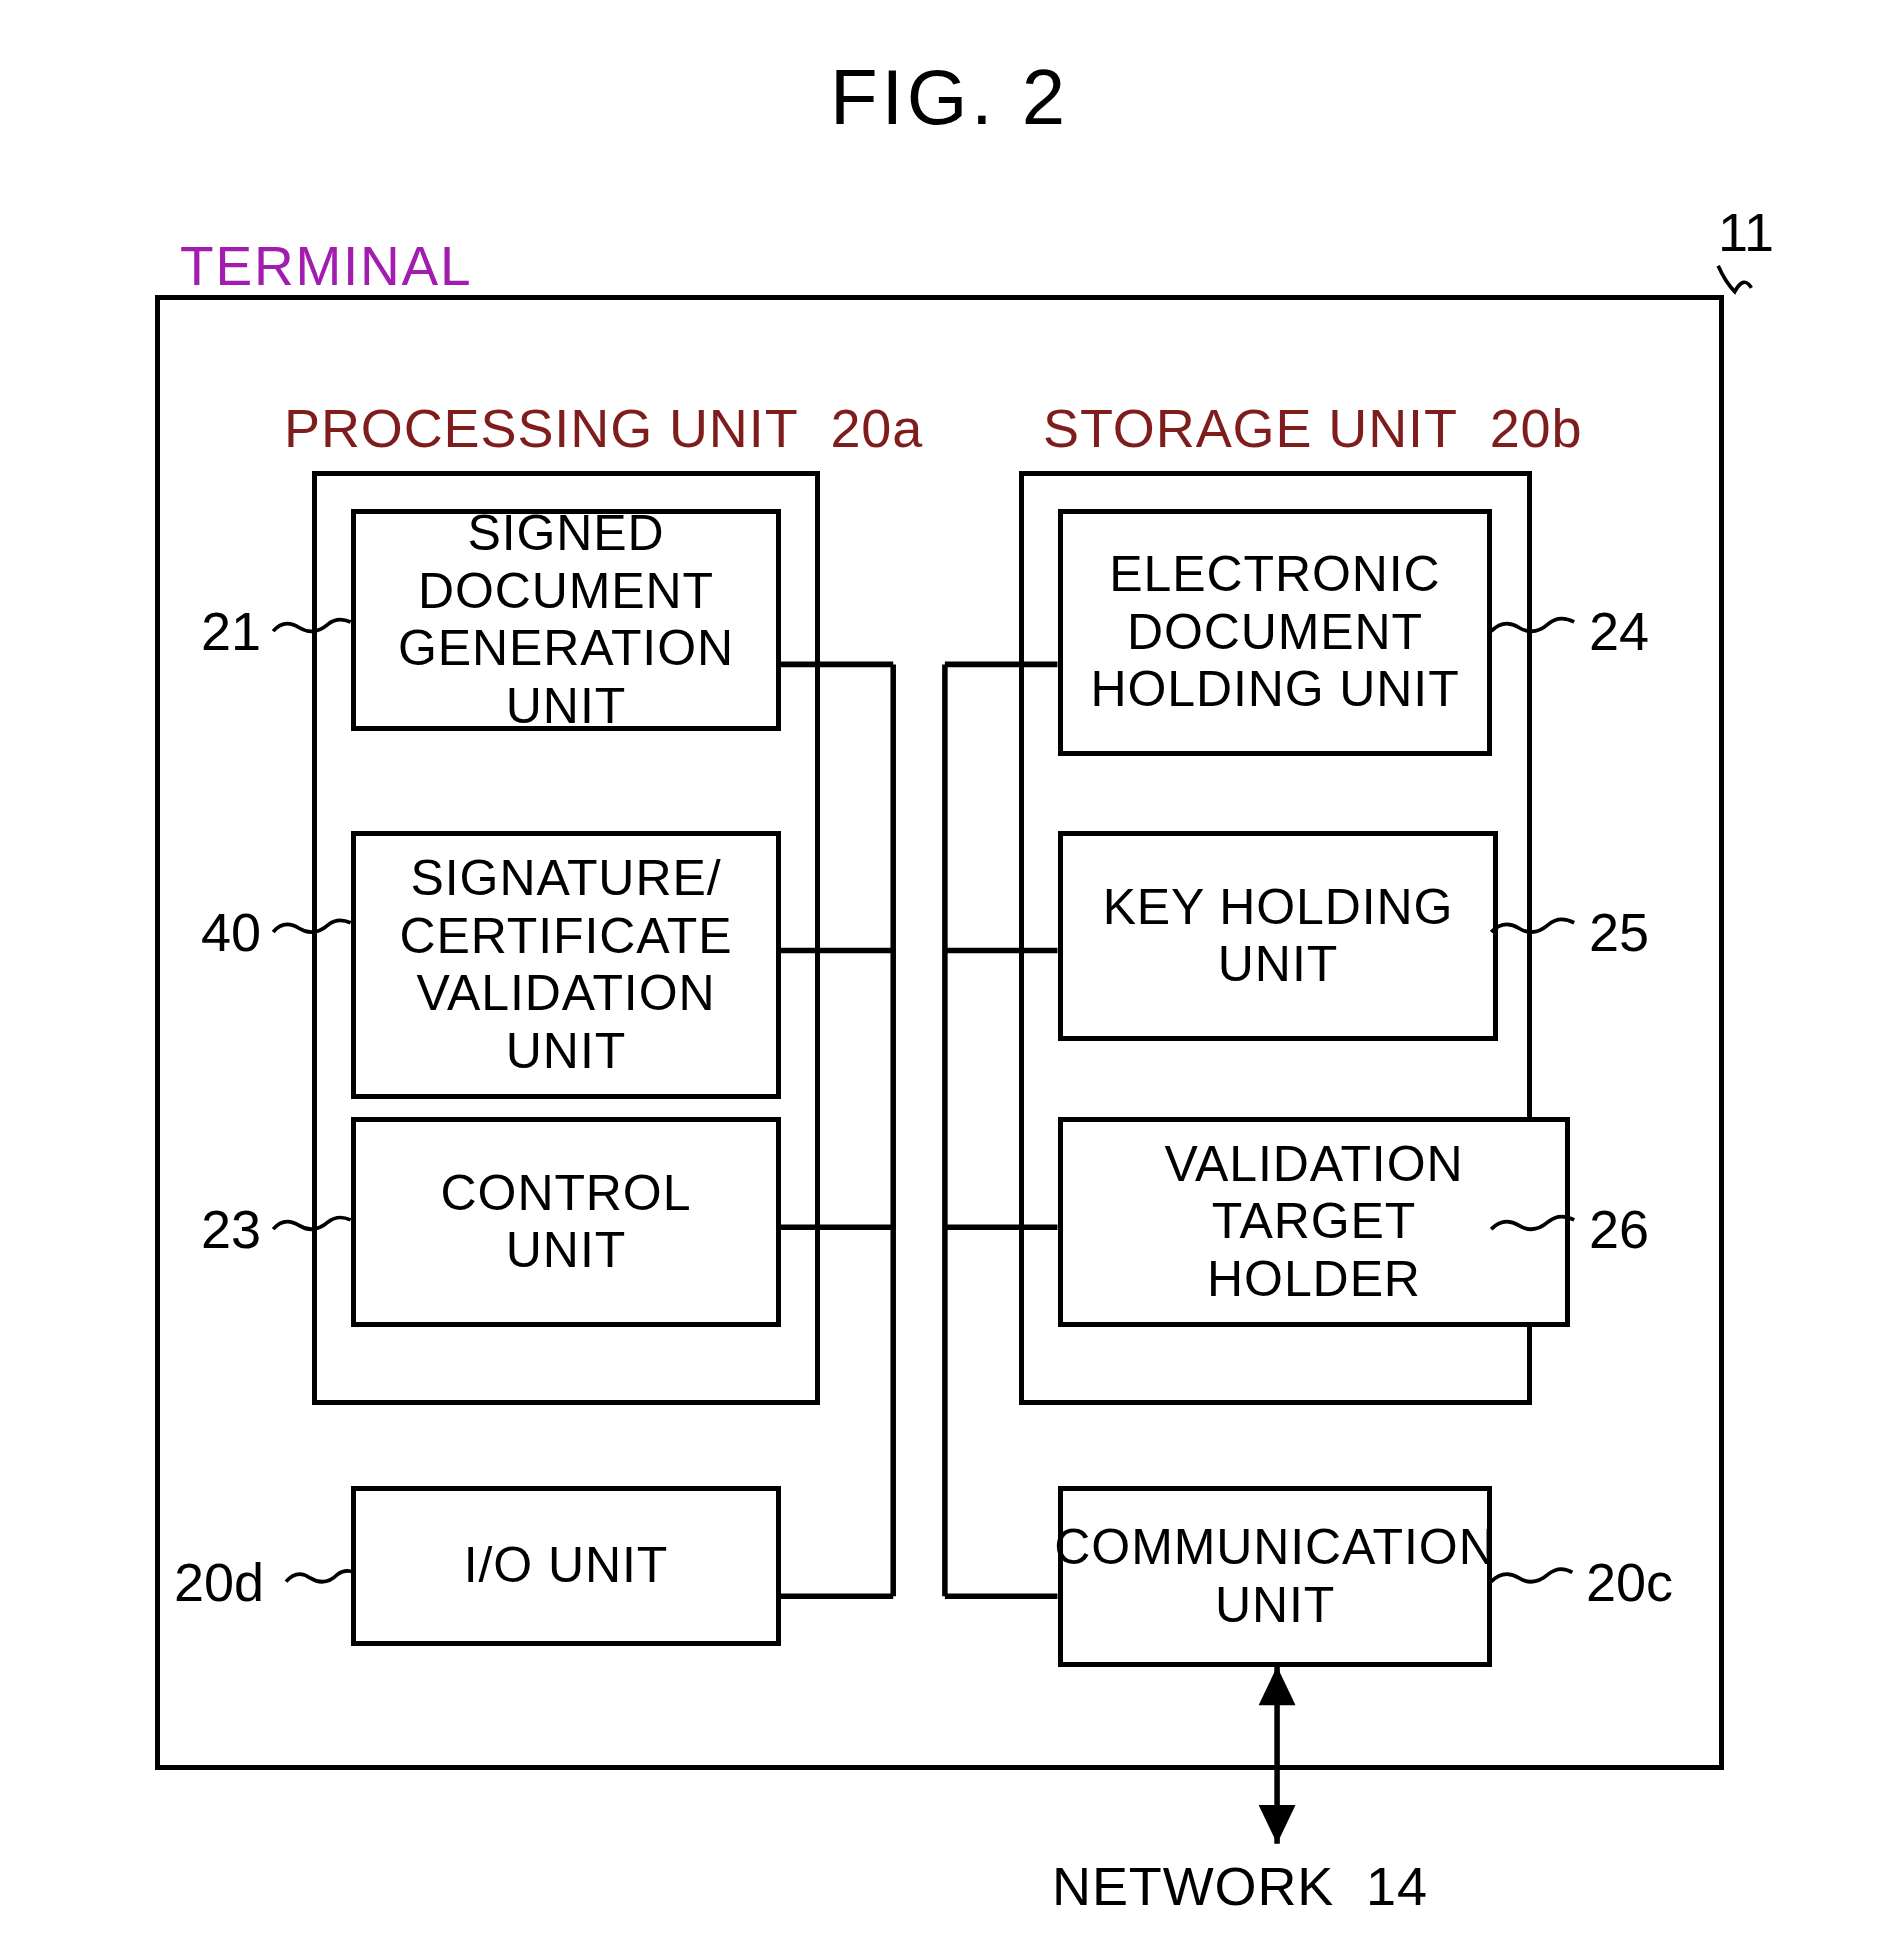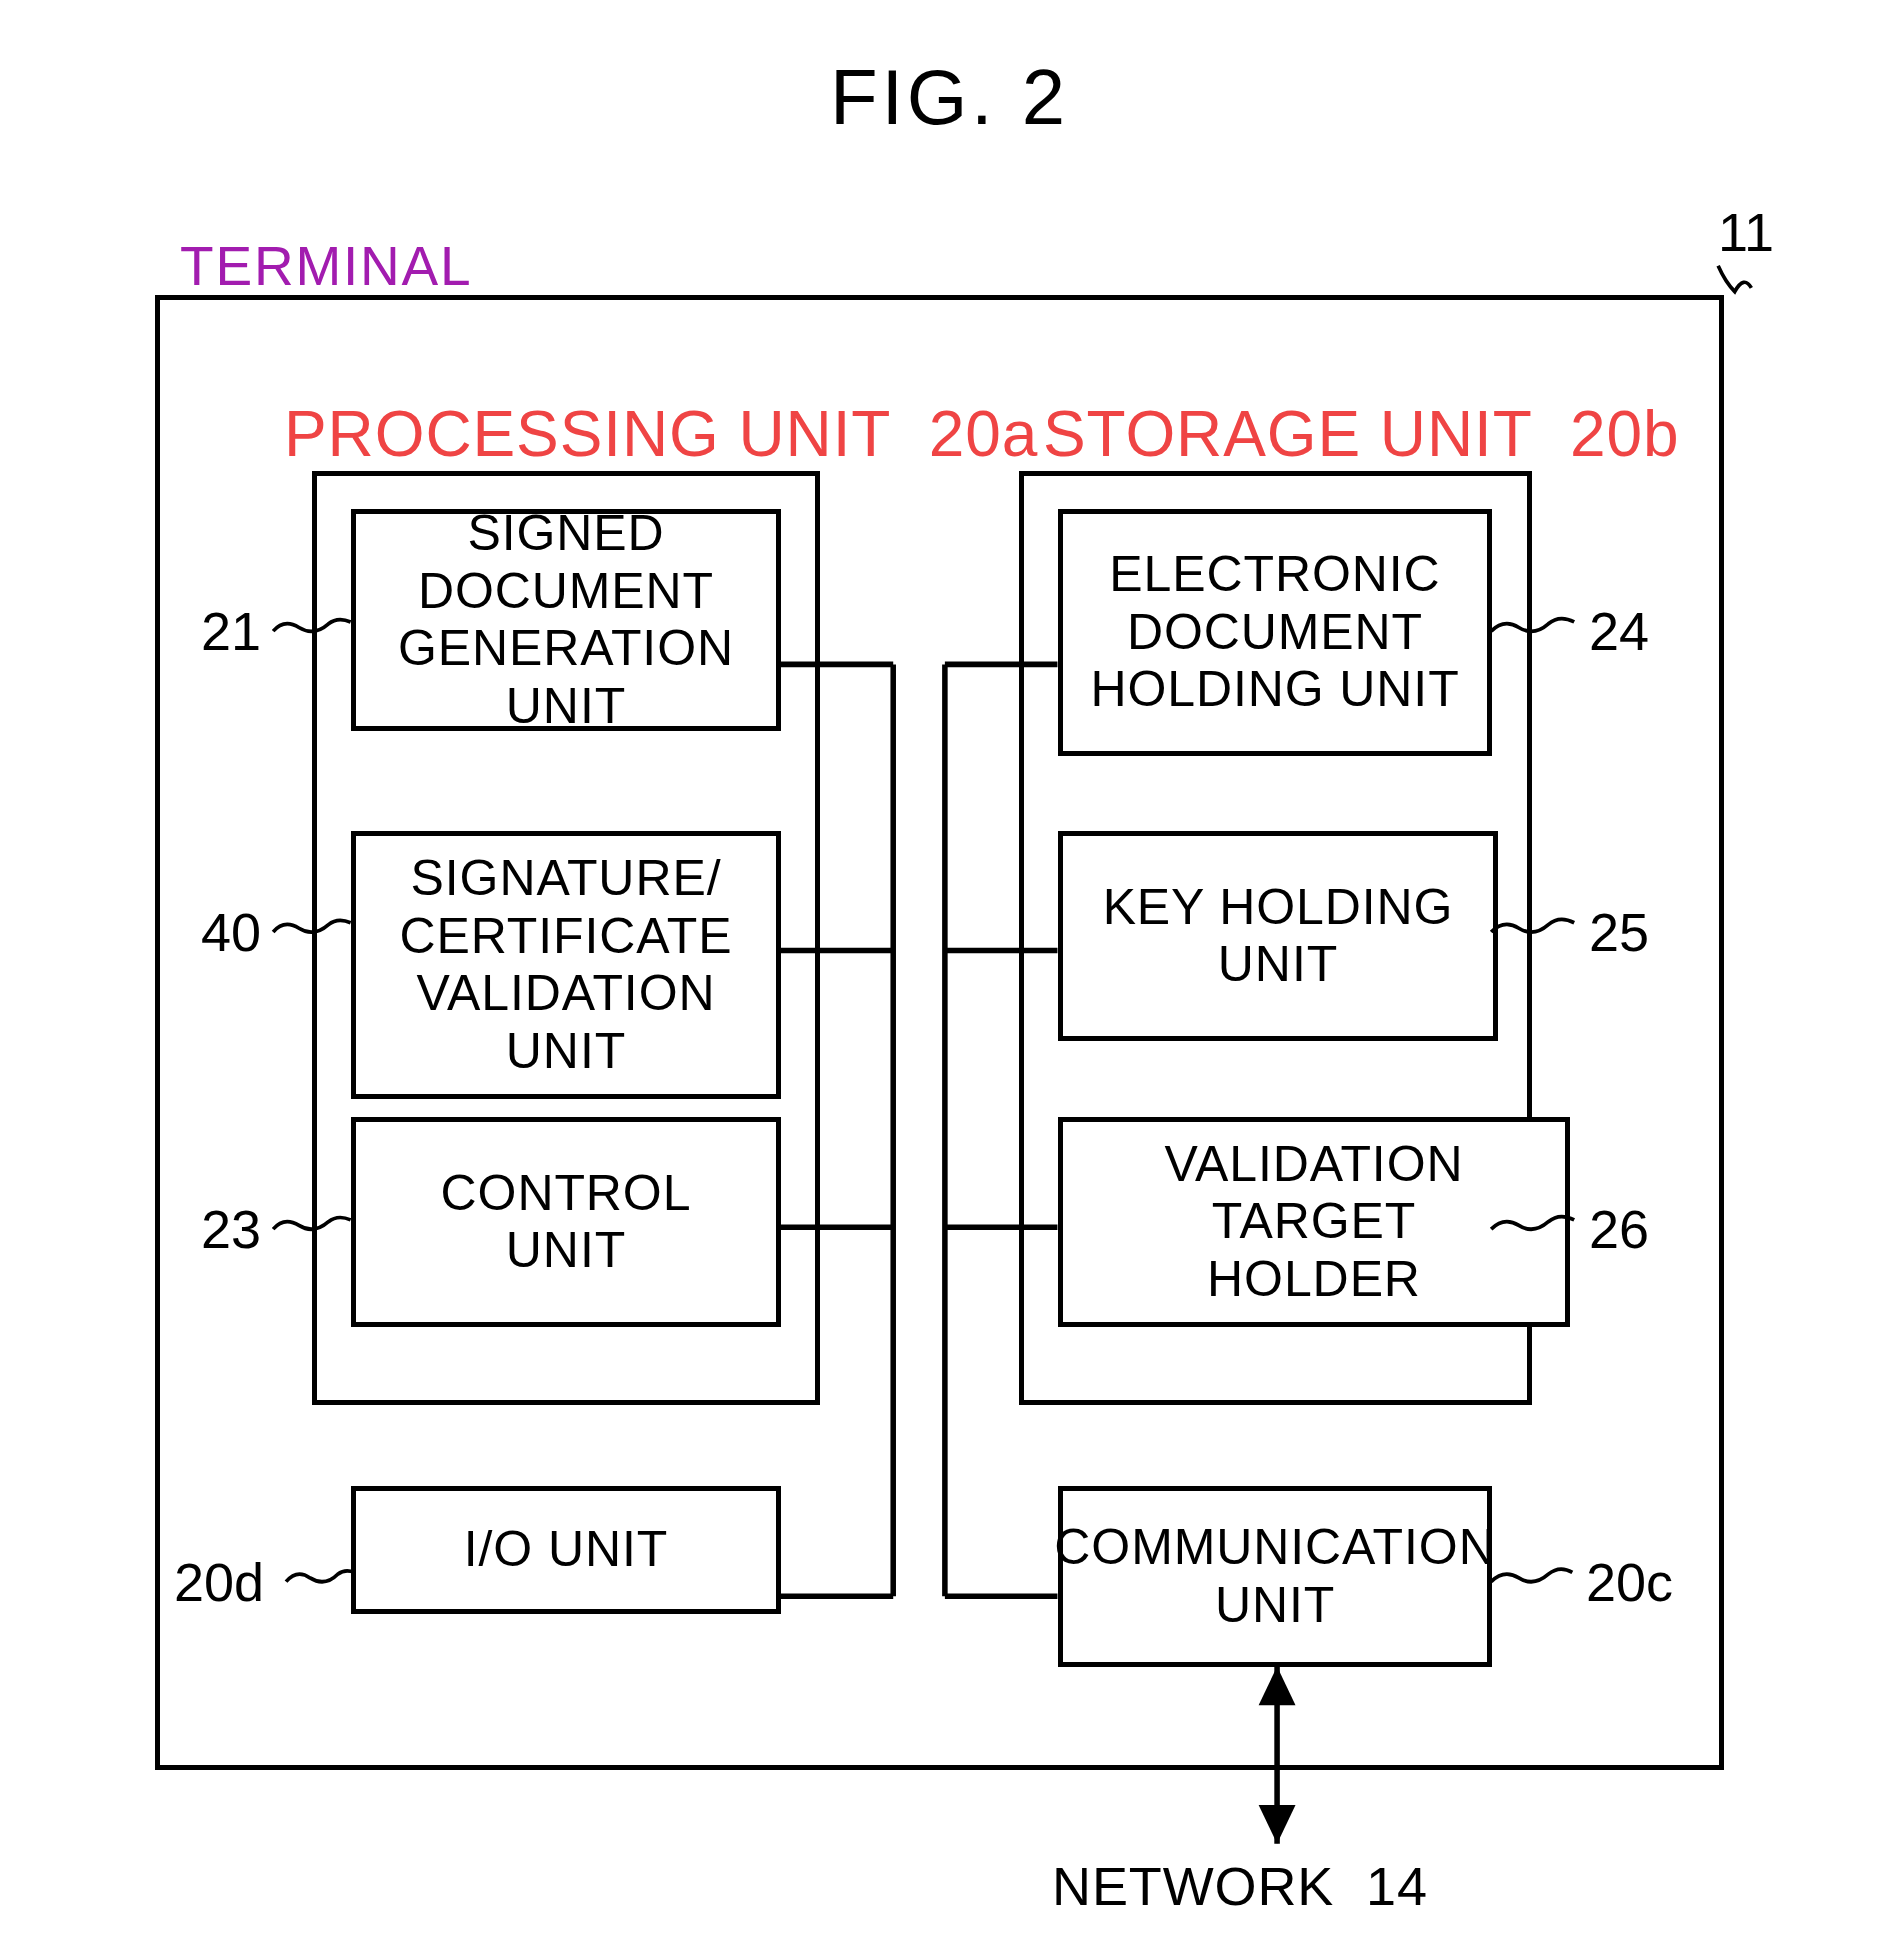--- a/index.html
+++ b/index.html
@@ -41,23 +41,23 @@
     top: 295px;
     width: 1569px;
     height: 1475px;
     border: 5.5px solid #000;
     box-sizing: border-box;
   }
 
   
   .col-header {
     position: absolute;
-    font-size: 64px;
+    font-size: 54px;
     letter-spacing: 0.9px;
-    color: #ef4444;
+    color: #7f1d1d;
   }
 
   
   .group-box {
     position: absolute;
     border: 5.5px solid #000;
     box-sizing: border-box;
   }
 
   
@@ -151,21 +151,21 @@
 
   <div class="unit-box" style="left:1058px; top:509px; width:434px; height:247px; white-space:pre-line;">ELECTRONIC
 DOCUMENT
 HOLDING UNIT</div>
   <div class="unit-box" style="left:1058px; top:831px; width:440px; height:210px; white-space:pre-line;">KEY HOLDING
 UNIT</div>
   <div class="unit-box" style="left:1058px; top:1117px; width:512px; height:210px; white-space:pre-line;">VALIDATION
 TARGET
 HOLDER</div>
 
-  <div class="unit-box" style="left:351px; top:1486px; width:430px; height:128px;">I/O UNIT</div>
+  <div class="unit-box" style="left:351px; top:1486px; width:430px; height:160px;">I/O UNIT</div>
   <div class="unit-box" style="left:1058px; top:1486px; width:434px; height:181px; white-space:pre-line;">COMMUNICATION
 UNIT</div>
 
   <div class="ref" style="left:201px; top:600px;">21</div>
   <div class="ref" style="left:201px; top:901px;">40</div>
   <div class="ref" style="left:201px; top:1198px;">23</div>
   <div class="ref" style="left:174px; top:1551px;">20d</div>
 
   <div class="ref" style="left:1589px; top:600px;">24</div>
   <div class="ref" style="left:1589px; top:901px;">25</div>

